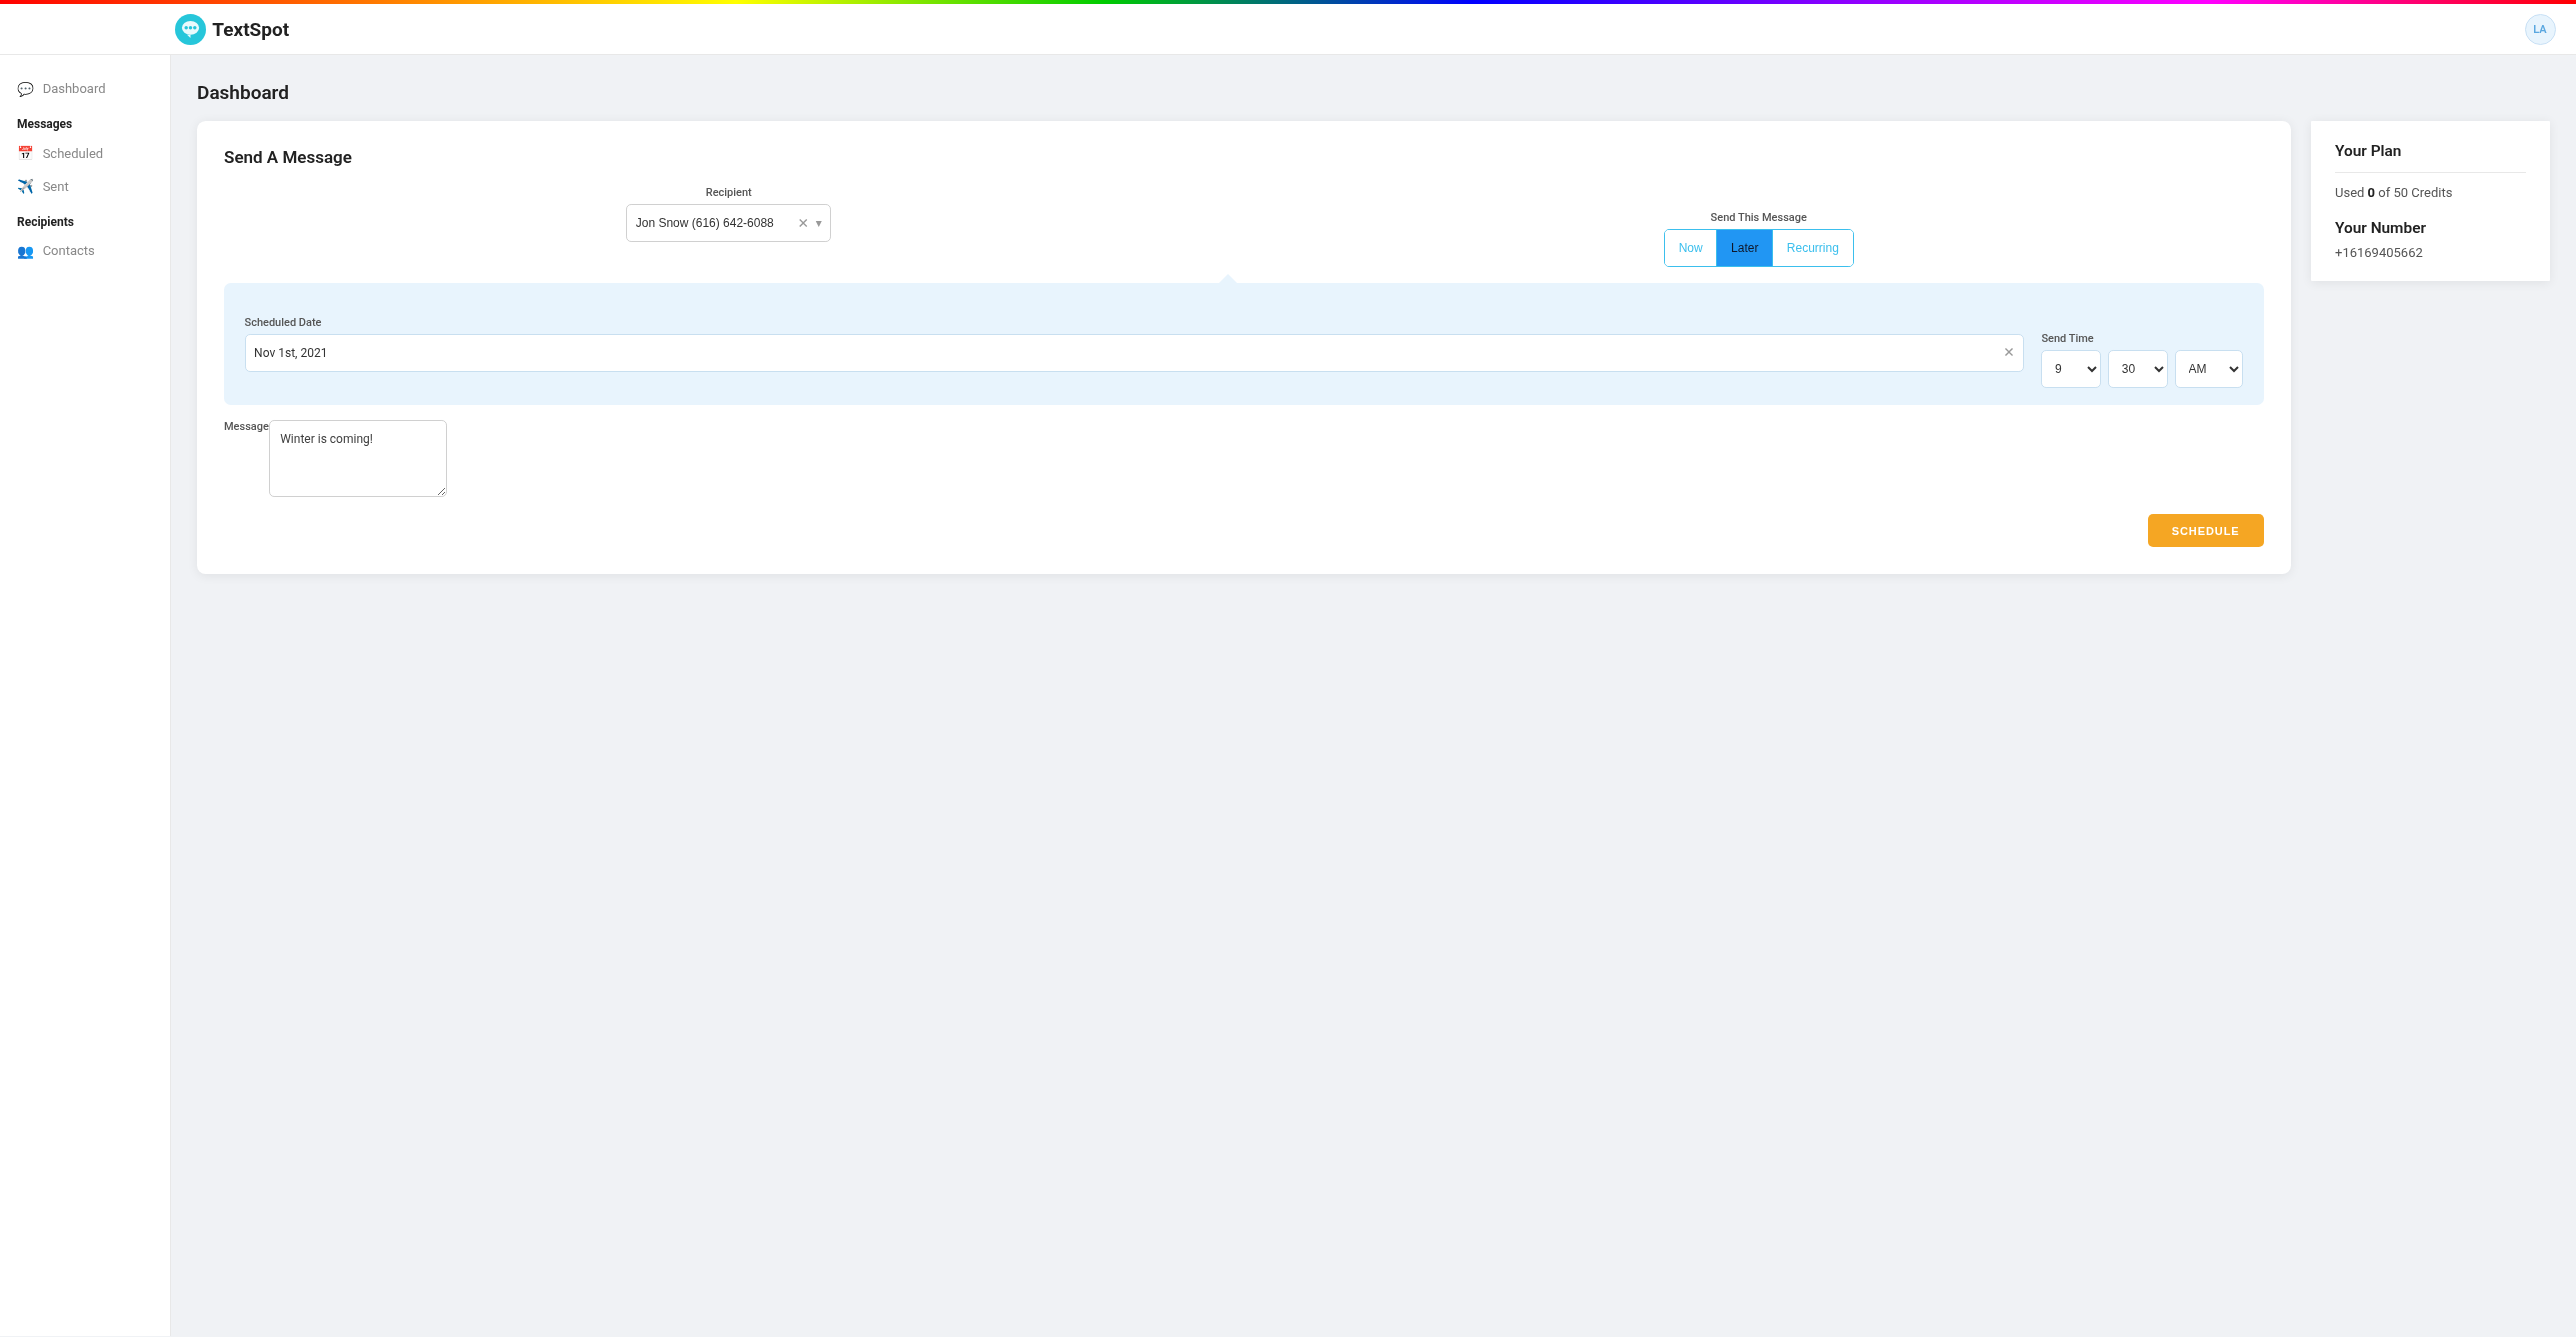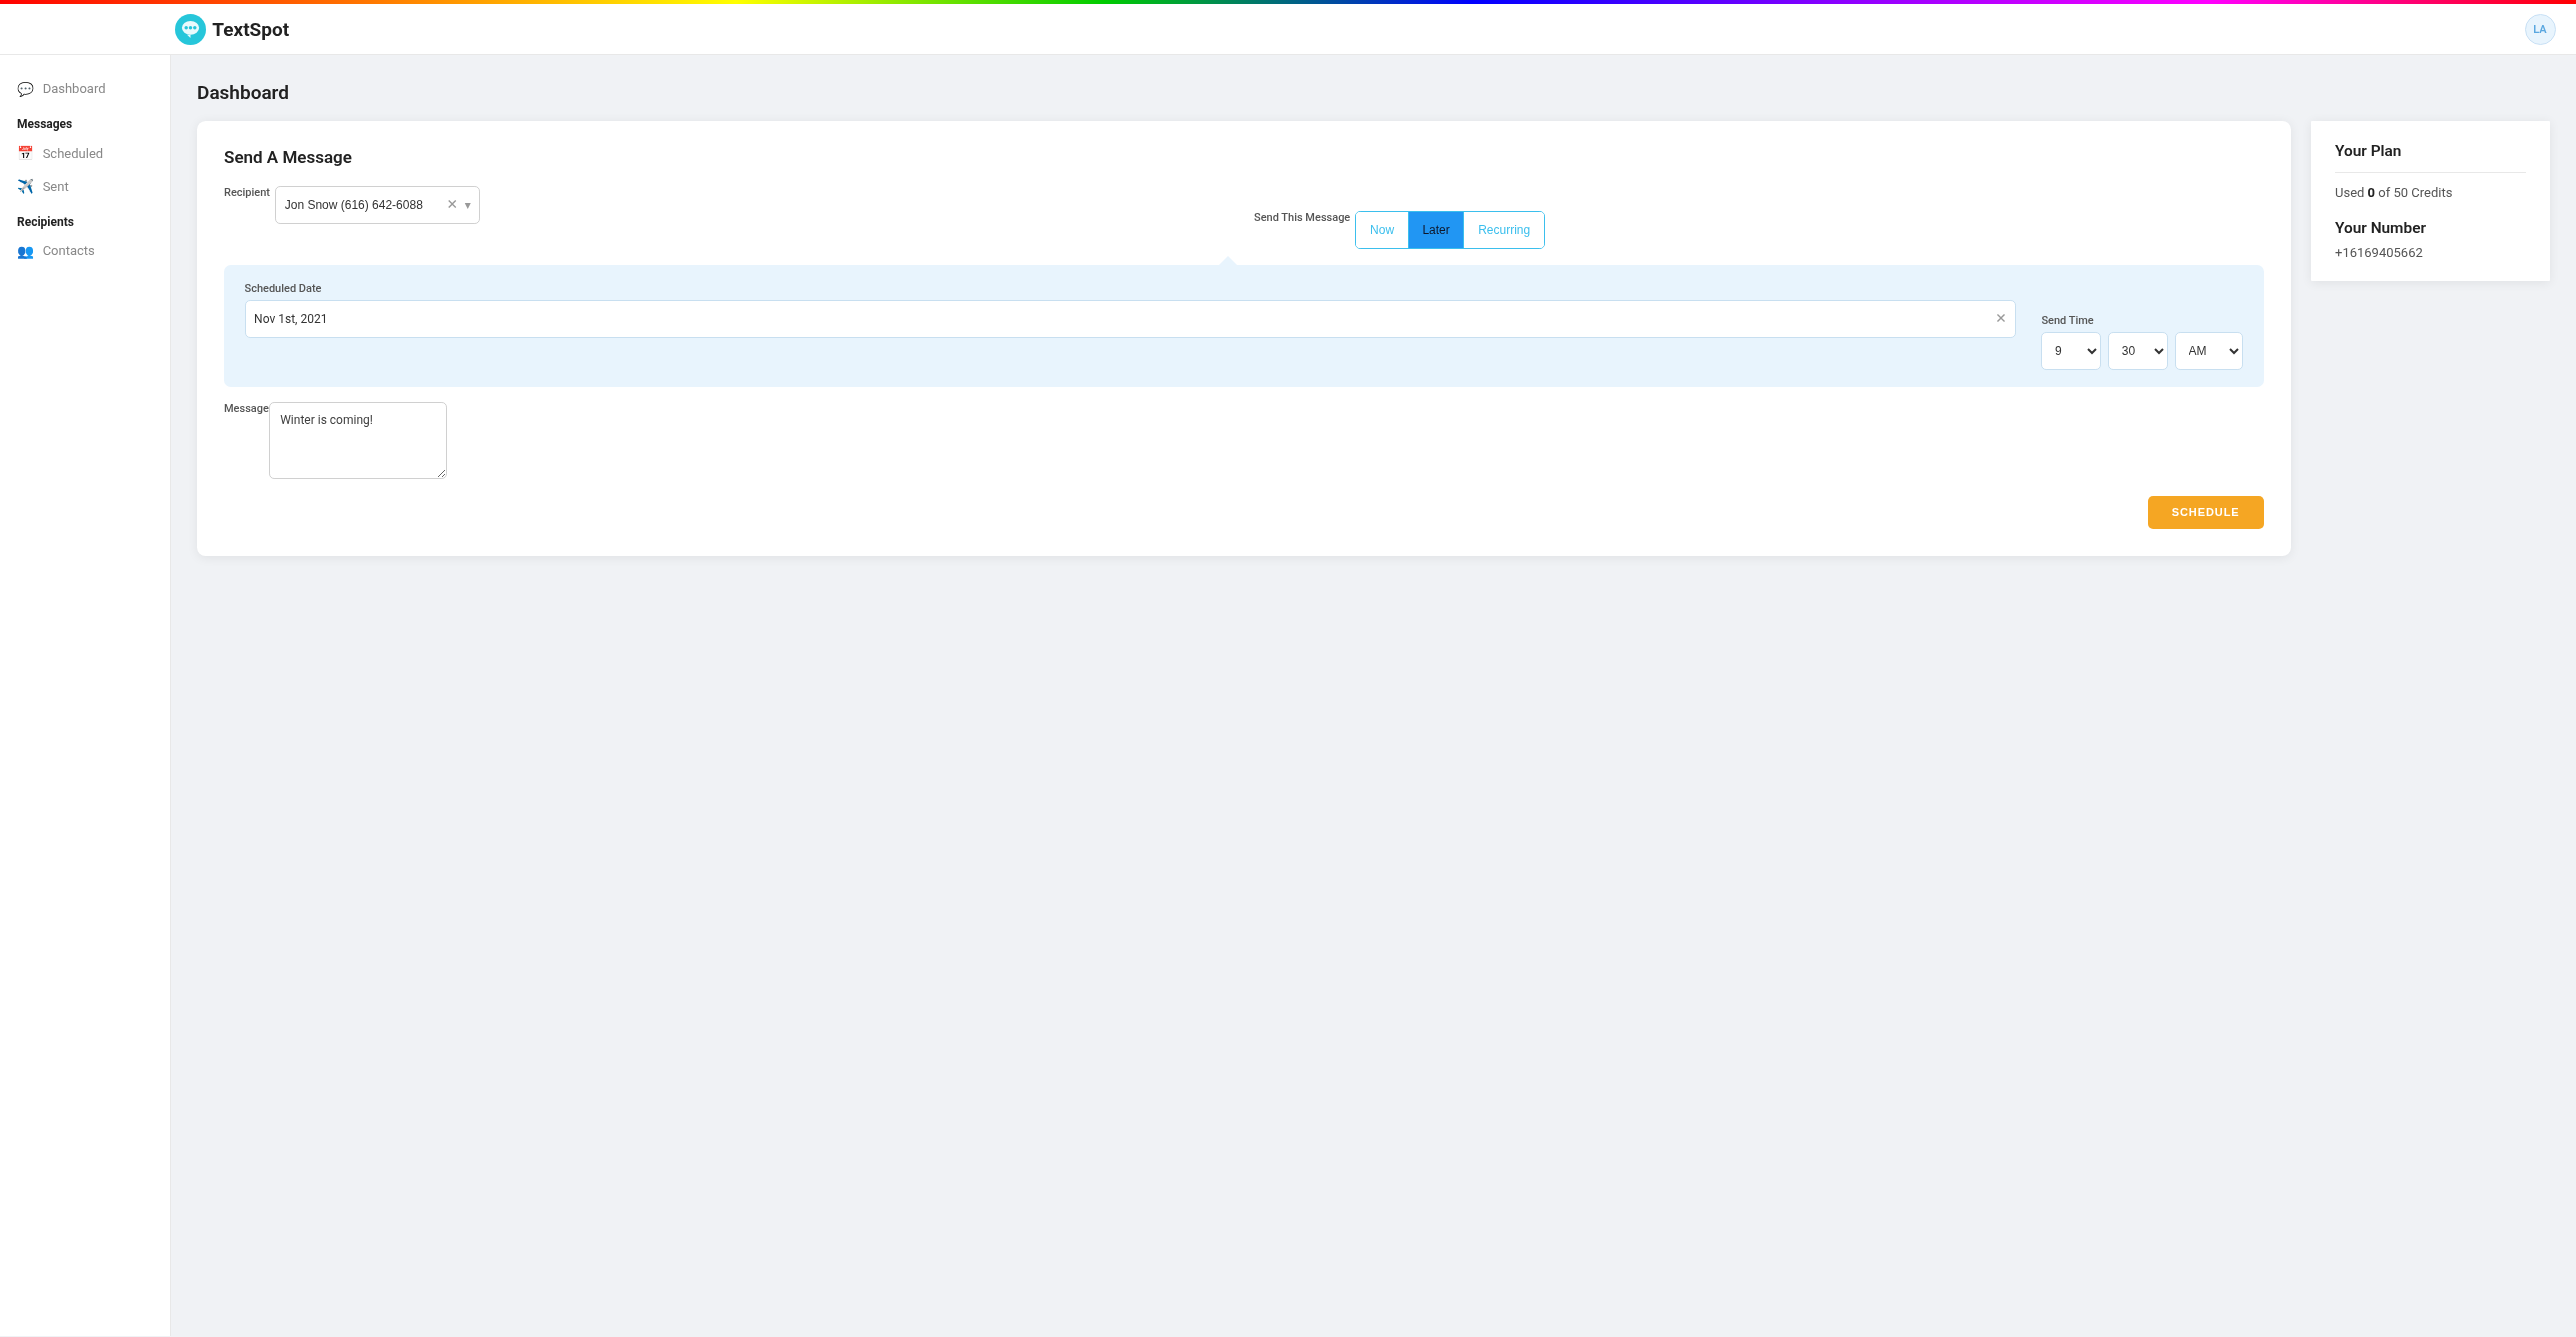--- a/index.html
+++ b/index.html
@@ -130,22 +130,23 @@
     }
 
     
     .form-row {
       display: flex;
       gap: 20.5px;
       margin-bottom: 15.4px;
     }
     .form-group {
       display: flex;
-      flex-direction: row;
+      flex-direction: column;
       gap: 5.1px;
+      align-items: center;
     }
     .form-group.recipient { flex: 1; }
     .form-group.send-type { flex: 1; margin-top: 25px; }
     .form-label {
       font-size: 11px;
       font-weight: 500;
       color: #555;
     }
 
     
@@ -221,22 +222,22 @@
       top: -8.6px;
       left: calc(50% - 26px);
       width: 0;
       height: 0;
       border-left: 10.3px solid transparent;
       border-right: 10.3px solid transparent;
       border-bottom: 10.3px solid #e8f4fd;
     }
     .scheduled-inner {
       display: flex;
-      gap: 25px;
-      align-items: flex-start;
+      gap: 17px;
+      align-items: center;
     }
     .scheduled-date-group {
       display: flex;
       flex-direction: column;
       gap: 5.1px;
       flex: 1;
     }
     .scheduled-time-group {
       display: flex;
       flex-direction: column;

